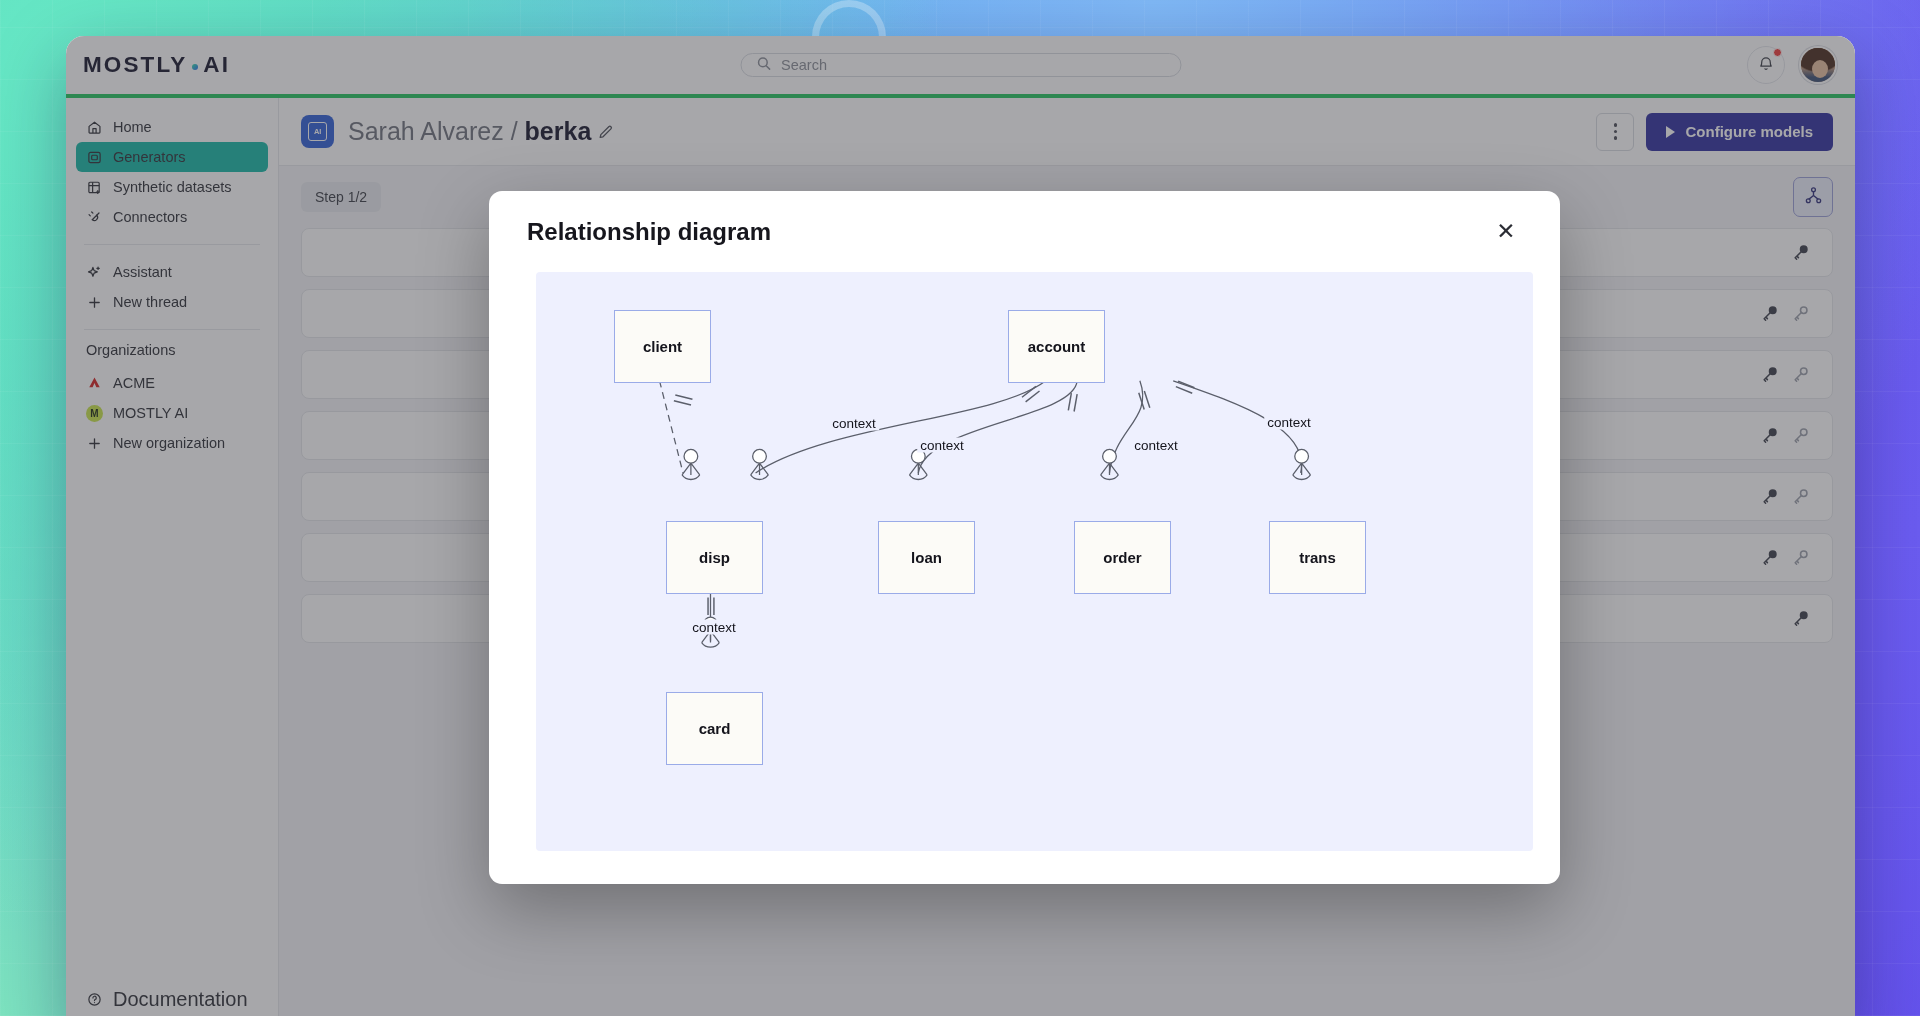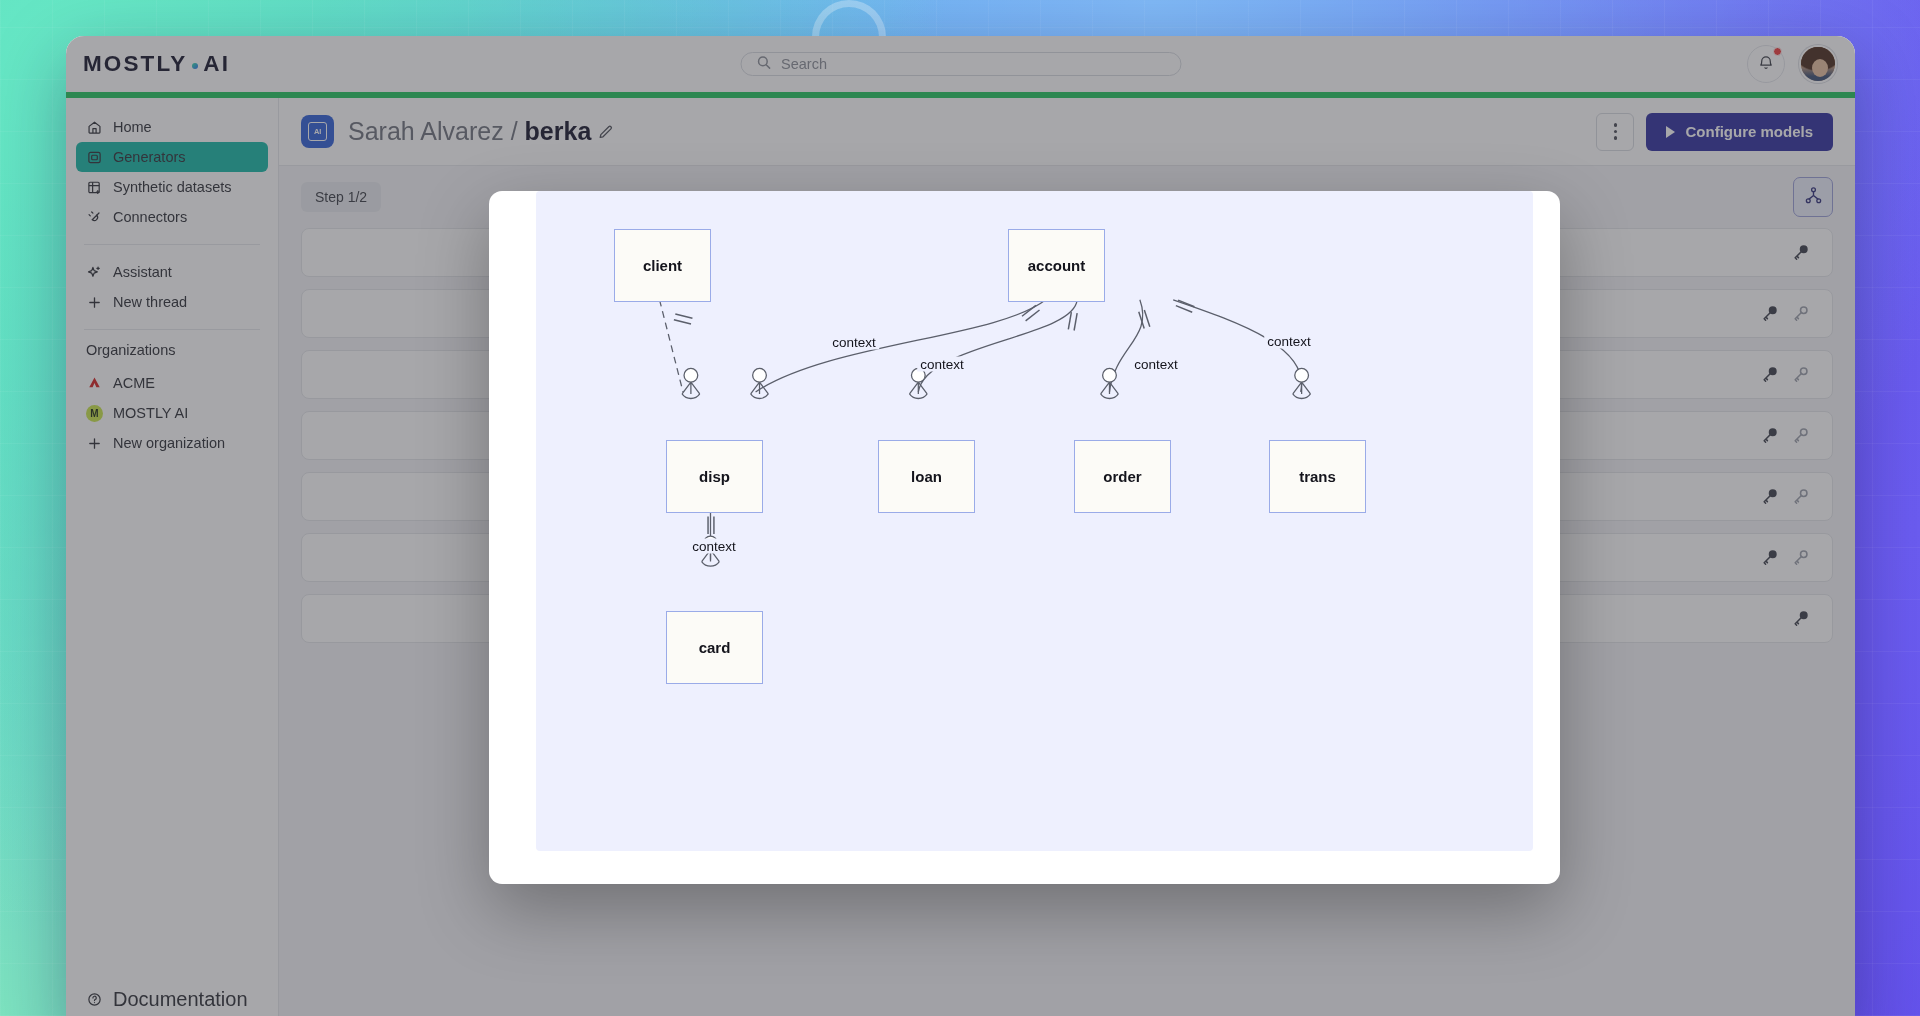--- a/index.html
+++ b/index.html
@@ -42,21 +42,21 @@
     border-radius: 18px 18px 0 0;
     overflow: hidden;
     box-shadow: 0 22px 70px rgba(20,18,60,.35);
   }
 
   
   #topbar {
     position: relative; height: 62px;
     background: #fff;
     display: flex; align-items: center;
-    border-bottom: 6px solid #22c55e;
+    border-bottom: 4px solid #22c55e;
   }
   .logo {
     margin-left: 17px;
     font-size: 22.5px; font-weight: 700;
     letter-spacing: 2.1px; color: #14142b;
     display: flex; align-items: center; gap: 2px;
   }
   .logo .dot {
     width: 6px; height: 6px; border-radius: 50%;
     background: linear-gradient(135deg,#2ee6a8,#2f6df6);
@@ -564,20 +564,24 @@
         </div>
           </div>
       </div>
 
     </div>
   </div>
 
   <div id="scrim"></div>
 
   <div id="modal">
+    <div id="modal-head">
+      <div id="modal-title">Relationship diagram</div>
+      <div id="modal-close">✕</div>
+    </div>
 
     <div id="canvas-wrap">
       <div id="canvas">
         <svg id="erd" viewBox="0 0 1017 579" preserveAspectRatio="none">
           <defs>
             <g id="mk-one">
               <line x1="-9" y1="-3.5" x2="9" y2="-3.5" stroke="#5b5f6b" stroke-width="1.5"></line>
               <line x1="-9" y1="2.5" x2="9" y2="2.5" stroke="#5b5f6b" stroke-width="1.5"></line>
             </g>
           </defs>

